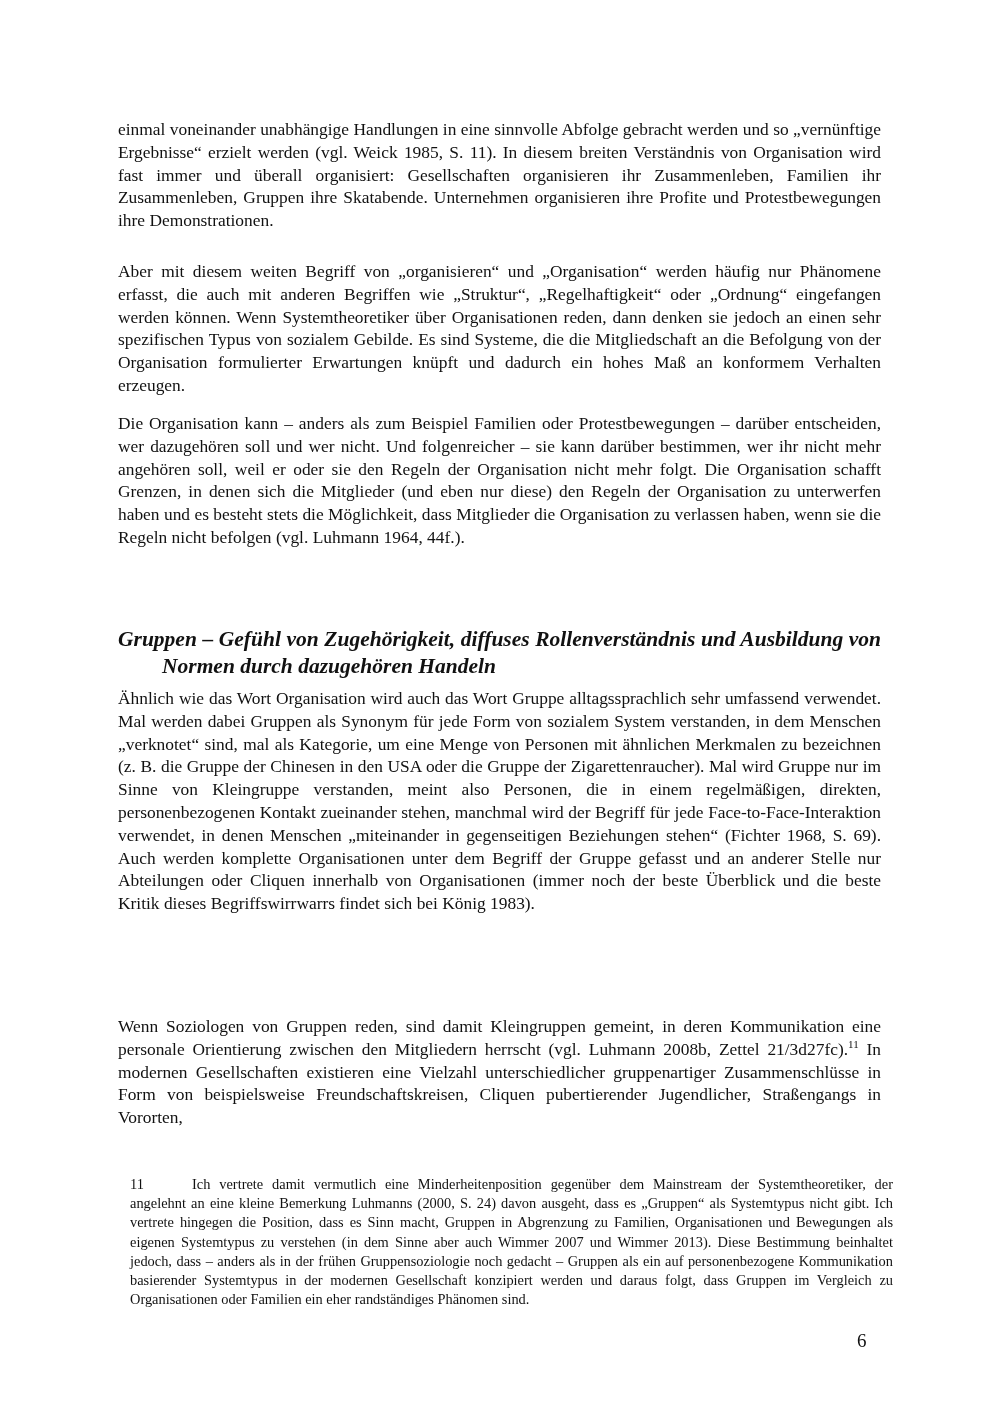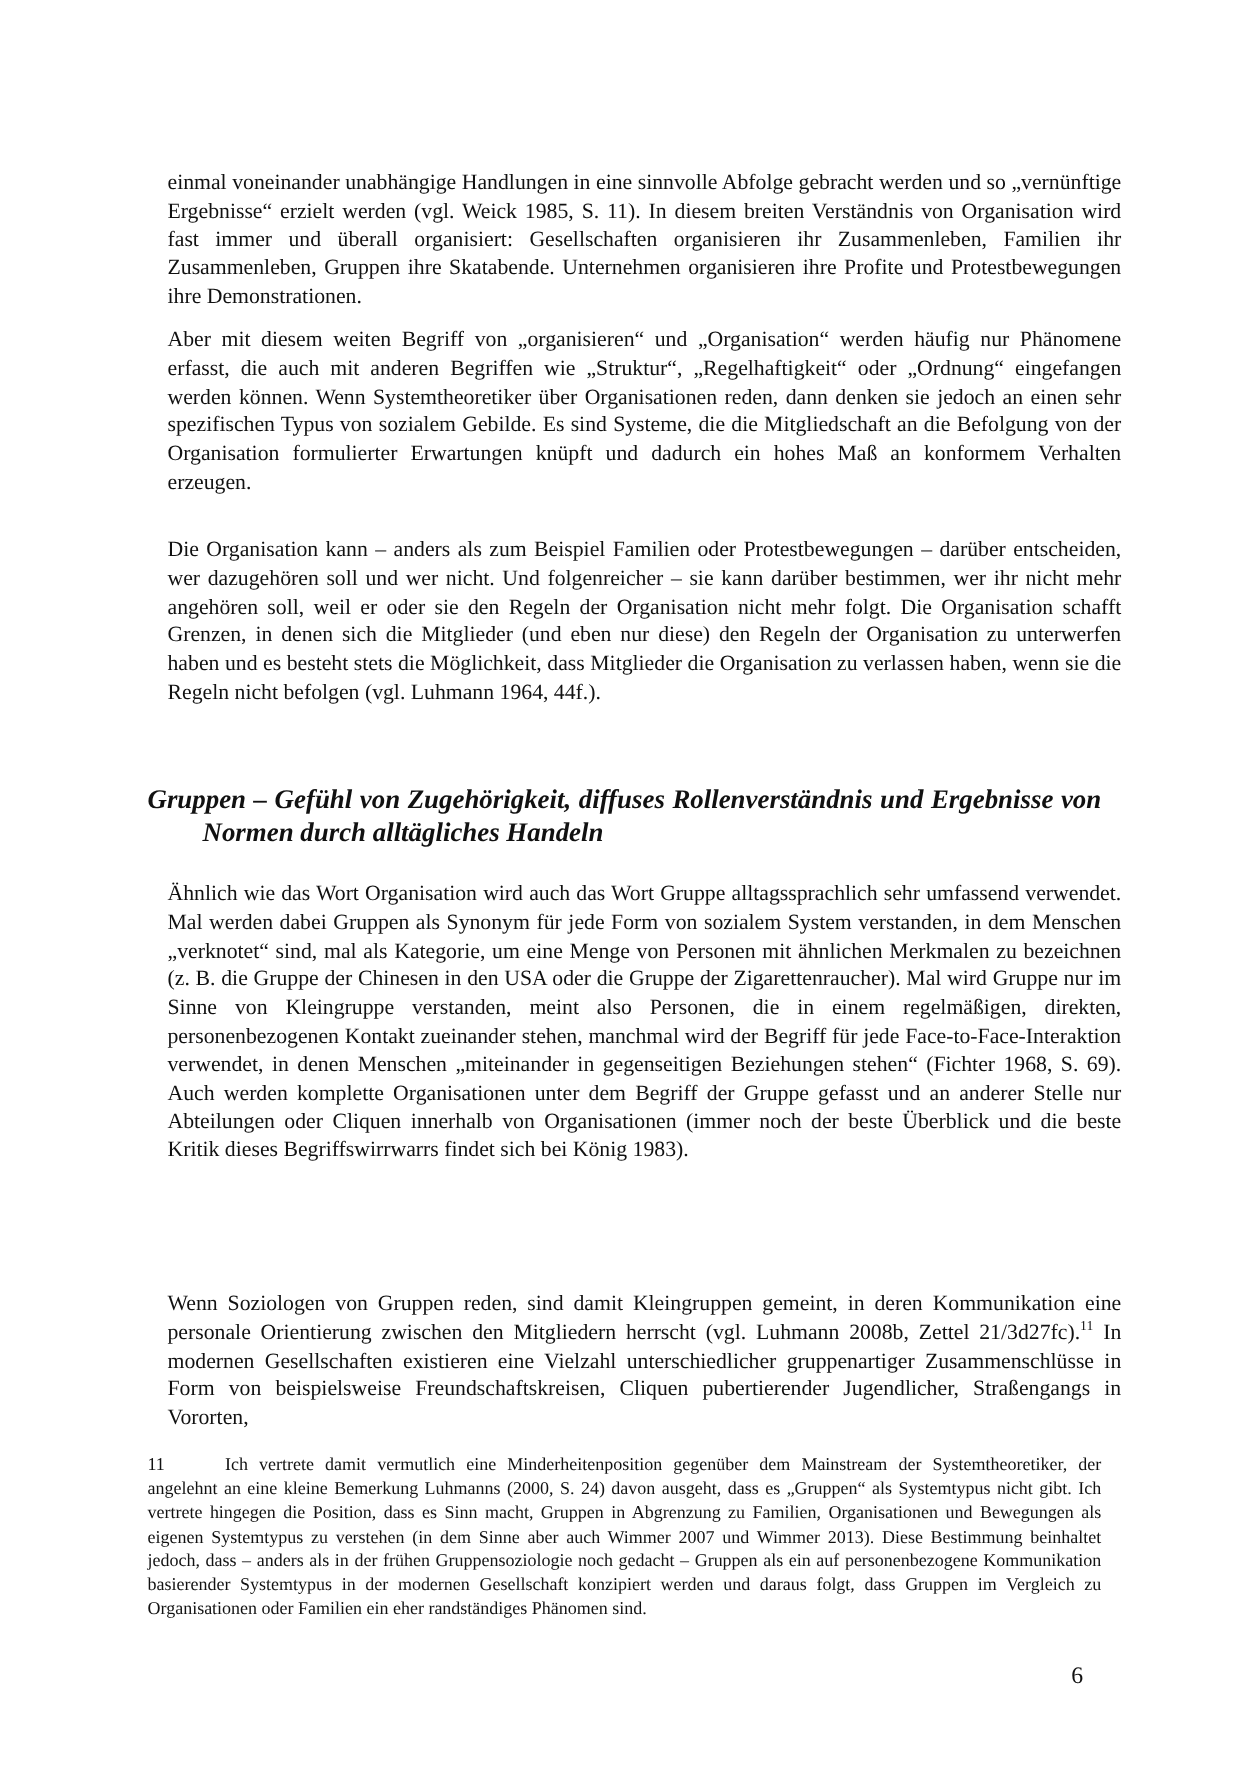--- a/index.html
+++ b/index.html
@@ -21,27 +21,27 @@
       width: 1000px;
       height: 1414px;
     }
     .para {
       position: absolute;
       left: 118px;
       width: 763px;
       font-size: 17.4px;
       line-height: 22.8px;
       text-align: justify;
-      margin: 16px;
+      margin: 0;
     }
     .para.last-left {
       text-align-last: left;
     }
     #p1 { top: 118px; }
-    #p2 { top: 244px; }
+    #p2 { top: 260px; }
     #p3 { top: 412px; }
     .heading {
       position: absolute;
       left: 118px;
       width: 763px;
       top: 626px;
       font-size: 21.5px;
       line-height: 27px;
       font-weight: bold;
       font-style: italic;
@@ -61,21 +61,21 @@
     }
     .footnote {
       position: absolute;
       left: 118px;
       width: 763px;
       top: 1163px;
       font-size: 14.4px;
       line-height: 19.2px;
       text-align: justify;
       text-align-last: left;
-      margin: 0;
+      margin: 12px;
     }
     .fn-num {
       display: inline-block;
       width: 62px;
     }
     .page-number {
       position: absolute;
       left: 857px;
       top: 1330px;
       font-size: 19px;
@@ -86,21 +86,21 @@
 <body>
 
 <div class="page">
 
   <p id="p1" class="para last-left">einmal voneinander unabhängige Handlungen in eine sinnvolle Abfolge gebracht werden und so „vernünftige Ergebnisse“ erzielt werden (vgl. Weick 1985, S. 11). In diesem breiten Verständnis von Organisation wird fast immer und überall organisiert: Gesellschaften organisieren ihr Zusammenleben, Familien ihr Zusammenleben, Gruppen ihre Skatabende. Unternehmen organisieren ihre Profite und Protestbewegungen ihre Demonstrationen.</p>
 
   <p id="p2" class="para last-left">Aber mit diesem weiten Begriff von „organisieren“ und „Organisation“ werden häufig nur Phänomene erfasst, die auch mit anderen Begriffen wie „Struktur“, „Regelhaftigkeit“ oder „Ordnung“ eingefangen werden können. Wenn Systemtheoretiker über Organisationen reden, dann denken sie jedoch an einen sehr spezifischen Typus von sozialem Gebilde. Es sind Systeme, die die Mitgliedschaft an die Befolgung von der Organisation formulierter Erwartungen knüpft und dadurch ein hohes Maß an konformem Verhalten erzeugen.</p>
 
   <p id="p3" class="para last-left">Die Organisation kann – anders als zum Beispiel Familien oder Protestbewegungen – darüber entscheiden, wer dazugehören soll und wer nicht. Und folgenreicher – sie kann darüber bestimmen, wer ihr nicht mehr angehören soll, weil er oder sie den Regeln der Organisation nicht mehr folgt. Die Organisation schafft Grenzen, in denen sich die Mitglieder (und eben nur diese) den Regeln der Organisation zu unterwerfen haben und es besteht stets die Möglichkeit, dass Mitglieder die Organisation zu verlassen haben, wenn sie die Regeln nicht befolgen (vgl. Luhmann 1964, 44f.).</p>
 
-  <h2 class="heading">Gruppen – Gefühl von Zugehörigkeit, diffuses Rollenverständnis und Ergebnisse von Normen durch alltägliches Handeln</h2>
+  <h2 class="heading">Gruppen – Gefühl von Zugehörigkeit, diffuses Rollenverständnis und Ausbildung von Normen durch dazugehören Handeln</h2>
 
   <p id="p4" class="para last-left">Ähnlich wie das Wort Organisation wird auch das Wort Gruppe alltagssprachlich sehr umfassend verwendet. Mal werden dabei Gruppen als Synonym für jede Form von sozialem System verstanden, in dem Menschen „verknotet“ sind, mal als Kategorie, um eine Menge von Personen mit ähnlichen Merkmalen zu bezeichnen (z. B. die Gruppe der Chinesen in den USA oder die Gruppe der Zigarettenraucher). Mal wird Gruppe nur im Sinne von Kleingruppe verstanden, meint also Personen, die in einem regelmäßigen, direkten, personenbezogenen Kontakt zueinander stehen, manchmal wird der Begriff für jede Face-to-Face-Interaktion verwendet, in denen Menschen „miteinander in gegenseitigen Beziehungen stehen“ (Fichter 1968, S. 69). Auch werden komplette Organisationen unter dem Begriff der Gruppe gefasst und an anderer Stelle nur Abteilungen oder Cliquen innerhalb von Organisationen (immer noch der beste Überblick und die beste Kritik dieses Begriffswirrwarrs findet sich bei König 1983).</p>
 
   <p id="p5" class="para" style="text-align-last: justify;"><span>Wenn Soziologen von Gruppen reden, sind damit Kleingruppen gemeint, in deren Kommunikation eine personale Orientierung zwischen den Mitgliedern herrscht (vgl. Luhmann 2008b, Zettel 21/3d27fc).</span><sup class="fn-ref">11</sup><span> In modernen Gesellschaften existieren eine Vielzahl unterschiedlicher gruppenartiger Zusammenschlüsse in Form von beispielsweise Freundschaftskreisen, Cliquen pubertierender Jugendlicher, Straßengangs in Vororten,</span></p>
 
   <p class="footnote"><span class="fn-num">11</span><span>Ich vertrete damit vermutlich eine Minderheitenposition gegenüber dem Mainstream der Systemtheoretiker, der  angelehnt an eine kleine Bemerkung Luhmanns (2000, S. 24) davon ausgeht, dass es „Gruppen“ als Systemtypus nicht gibt. Ich vertrete hingegen die Position, dass es Sinn macht, Gruppen in Abgrenzung zu Familien, Organisationen und Bewegungen als eigenen Systemtypus zu verstehen (in dem Sinne aber auch Wimmer 2007 und Wimmer 2013). Diese Bestimmung beinhaltet jedoch, dass – anders als in der frühen Gruppensoziologie noch gedacht – Gruppen als ein auf personenbezogene Kommunikation basierender Systemtypus in der modernen Gesellschaft konzipiert werden und daraus folgt, dass Gruppen im Vergleich zu Organisationen oder Familien ein eher randständiges Phänomen sind.</span></p>
 
   <div class="page-number">6</div>
 
 </div>

